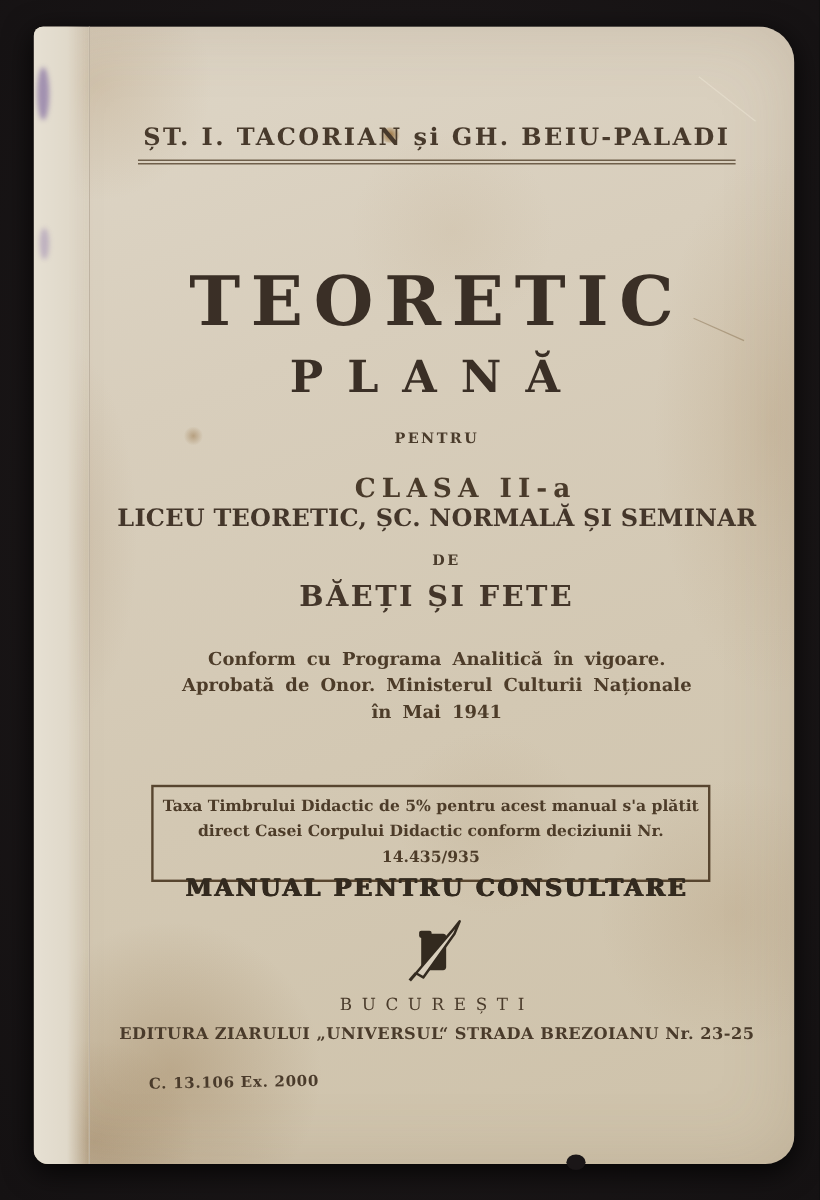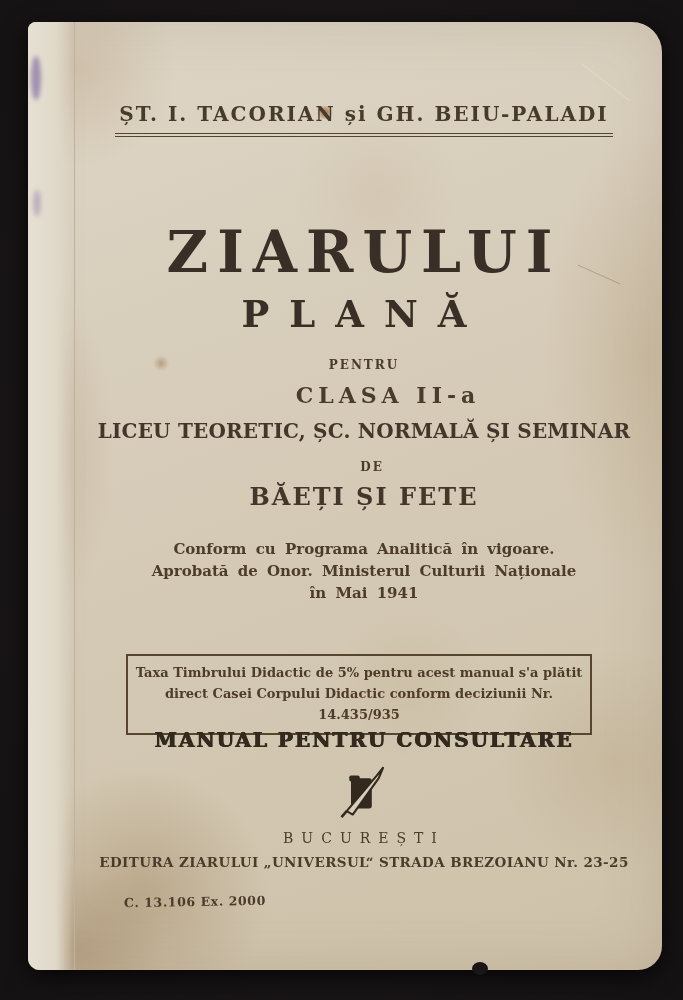--- a/index.html
+++ b/index.html
@@ -40,21 +40,21 @@
   .stain-si{position:absolute;left:288px;top:84px;width:18px;height:13px;border-radius:50%;
     background:radial-gradient(circle, rgba(140,95,35,.85), rgba(140,95,35,0) 75%);}
   .content{position:absolute;left:48px;right:10px;top:0;bottom:0;text-align:center;}
   .abs{position:absolute;left:0;right:0;}
 
   .authors{top:80px;font-size:20px;font-weight:bold;letter-spacing:2px;color:#483a2c;}
   .authors .inner{display:inline-block;padding:0 4px 7px 4px;border-bottom:4px double #55442f;}
   .title{top:196px;font-size:57px;font-weight:bold;letter-spacing:9px;color:#3a2f26;}
   .subtitle{top:270px;font-size:37px;font-weight:bold;letter-spacing:20px;color:#3a2f26;}
   .pentru{top:336px;font-size:12px;font-weight:bold;letter-spacing:2px;color:#4a3b2b;}
-  .class-line{top:360px;font-size:22px;font-weight:bold;letter-spacing:5px;color:#4a3b2b;padding-left:48px;}
+  .class-line{top:372px;font-size:22px;font-weight:bold;letter-spacing:5px;color:#4a3b2b;padding-left:48px;}
   .school-line{top:397px;font-size:20px;font-weight:bold;letter-spacing:0.2px;color:#44362a;}
   .de{top:438px;font-size:12px;font-weight:bold;letter-spacing:2px;color:#4a3b2b;padding-left:16px;}
   .audience{top:460px;font-size:24px;font-weight:bold;letter-spacing:2px;color:#44362a;}
   .approval{top:517px;font-size:15px;font-weight:bold;line-height:1.45;word-spacing:4px;color:#4d3c29;}
   .edition{top:596px;font-size:16px;font-weight:bold;letter-spacing:5px;color:#4a3a28;}
   .taxbox{top:632px;left:50px;right:60px;border:2px solid #57452f;padding:7px 6px 8px 6px;
     font-size:13px;font-weight:bold;line-height:1.6;color:#4d3c29;}
   .stamp{top:706px;font-size:20px;font-weight:bold;letter-spacing:2px;color:#332a1f;
     text-shadow:0.7px 0 0 #332a1f, -0.3px 0 0 #332a1f;}
   .logo{top:742px;}
@@ -78,21 +78,21 @@
     <div class="scratch2"></div>
     <div class="stain-si"></div>
     <div class="notch"></div>
 
     <div class="content">
 
       <div class="abs authors">
         <span class="inner">ȘT. I. TACORIAN și GH. BEIU-PALADI</span>
       </div>
 
-      <div class="abs title">ZIARULUI</div>
+      <div class="abs title">TEORETIC</div>
       <div class="abs subtitle">PLANĂ</div>
 
       <div class="abs pentru">PENTRU</div>
       <div class="abs class-line">CLASA II-a</div>
       <div class="abs school-line">LICEU TEORETIC, ȘC. NORMALĂ ȘI SEMINAR</div>
       <div class="abs de">DE</div>
       <div class="abs audience">BĂEȚI ȘI FETE</div>
 
       <div class="abs approval">
         <div>Conform cu Programa Analitică în vigoare.</div>

